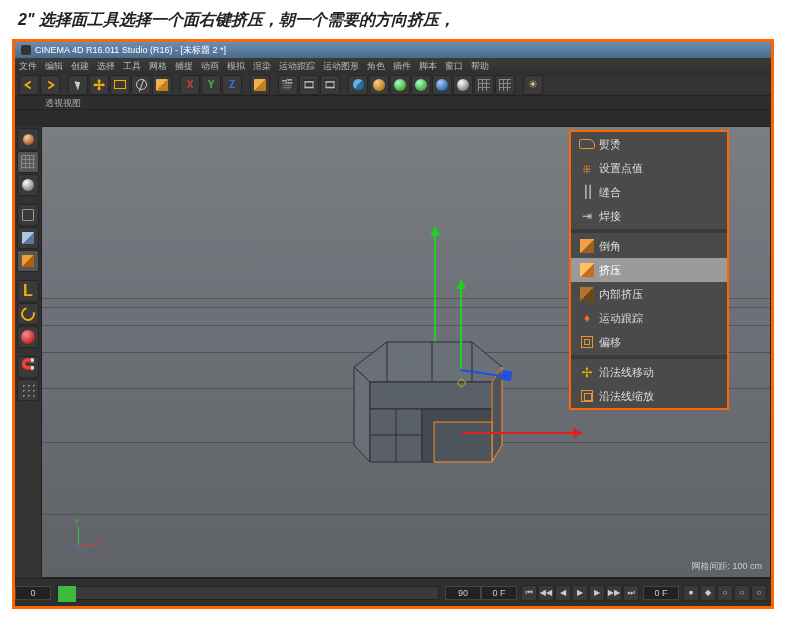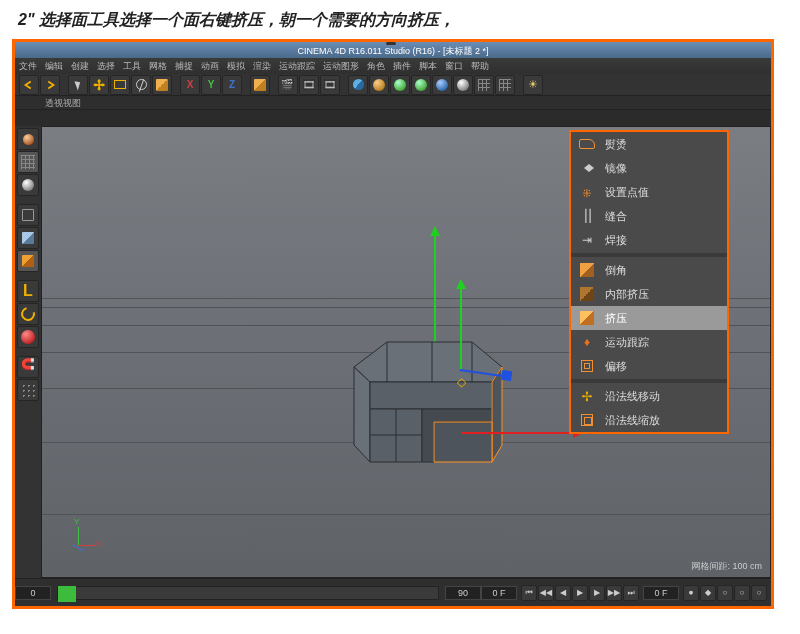--- a/index.html
+++ b/index.html
@@ -1,19 +1,19 @@
 <!DOCTYPE html>
 <html><head>
 <meta charset="utf-8">
 <style>
   * { box-sizing: border-box; margin: 0; padding: 0; }
   body { font-family: "Microsoft YaHei", sans-serif; background: #fff; width: 800px; }
   .caption { font-style: italic; font-weight: bold; font-size: 16px; padding: 10px 18px 8px; color: #222; }
   .frame { border: 3px solid #ff6600; margin: 0 12px; width: 762px; height: 570px; position: relative; background: #2b2b2b; overflow: hidden; }
-  .titlebar { height: 16px; background: linear-gradient(#6b8db5,#4a6a8a); display:flex; align-items:center; padding:0 6px; font-size:9px; color:#fff;flex-direction:column; }
+  .titlebar { height: 16px; background: linear-gradient(#6b8db5,#4a6a8a); display:flex; align-items:center; padding:0 6px; font-size:9px; color:#fff; }
   .titlebar .c4d-icon { width:10px; height:10px; background:#333; margin-right:4px; border-radius:2px; }
   .menubar { height:16px; background: linear-gradient(#3a3a3a,#2f2f2f); display:flex; align-items:center; padding:0 4px; font-size:9px; color:#bbb; gap:8px; }
   .menubar span { cursor:default; }
   .toolbar1 { height:22px; background:#333; display:flex; align-items:center; padding:0 4px; gap:1px; border-bottom:1px solid #222; }
   .toolbar1 .sep { width:6px; }
   .tbtn { width:20px; height:20px; background:#3a3a3a; border:1px solid #252525; border-radius:2px; display:flex; align-items:center; justify-content:center; font-size:10px; color:#ccc; position:relative; }
   .tbtn svg { width:14px; height:14px; }
   .undo svg, .redo svg { stroke:#f0b000; fill:none; stroke-width:2; }
   .cursor-ico { width:0; height:0; border-left:5px solid #ccc; border-top:3px solid transparent; border-bottom:7px solid transparent; transform:rotate(-20deg); }
   .plus-ico { color:#f0b000; font-weight:bold; font-size:14px; }
@@ -79,21 +79,21 @@
   .pivot { position:absolute; left:415px; top:245px; width:10px;height:10px; }
   .pivot::before{content:"◇"; color:#f0b000; font-size:12px;}
   .vp-gizmo { position:absolute; left:18px; bottom:16px; width:40px; height:40px; }
   .vp-gizmo .gx{position:absolute;left:18px;top:24px;width:18px;height:1px;background:#d04040;}
   .vp-gizmo .gy{position:absolute;left:18px;top:6px;width:1px;height:18px;background:#40c040;}
   .vp-gizmo .gz{position:absolute;left:12px;top:26px;width:12px;height:1px;background:#4070d0;transform:rotate(30deg);}
   .vp-gizmo .lx{position:absolute;left:36px;top:18px;font-size:8px;color:#d04040;}
   .vp-gizmo .ly{position:absolute;left:14px;top:-4px;font-size:8px;color:#40c040;}
   .vp-status{ position:absolute; right:8px; bottom:4px; font-size:9px; color:#ccc; }
   .context { position:absolute; left:554px; top:88px; width:160px; background:#4a4a4a; border:2px solid #ff6600; font-size:11px; color:#ddd; }
-  .context .row { display:flex; align-items:center; height:24px; padding:0 8px; gap:10px; }
+  .context .row { display:flex; align-items:center; height:24px; padding:0 8px; gap:4px; }
   .context .row.sel{ background:#9a9a9a; color:#fff;}
   .context .sep-row{ height:4px; background:#3a3a3a; margin:1px 0;}
   .ci { width:16px; height:16px; display:flex; align-items:center; justify-content:center; font-size:12px;}
   .ci-iron::before{content:"";display:block;width:14px;height:8px;border:1px solid #f09030;border-radius:2px 6px 2px 2px;}
   .ci-knife::before{content:"";display:block;width:2px;height:14px;background:#f09030;transform:rotate(25deg);}
   .ci-magnet::before{content:"";display:block;width:12px;height:10px;border:2px solid #f09030;border-bottom:none;border-radius:6px 6px 0 0;}
   .ci-mirror{width:14px;display:flex;justify-content:space-between;}
   .ci-mirror::before,.ci-mirror::after{content:"";border:4px solid transparent;}
   .ci-mirror::before{border-right:5px solid #ccc;}
   .ci-mirror::after{border-left:5px solid #ccc;}
@@ -326,55 +326,49 @@
   </div>
 
   <div class="context">
     <div class="row">
         <span class="ci">
           <span class="ci-iron"></span>
         </span>
         <span>熨烫</span>
       </div>
     <div class="row">
-        <span class="ci">
-          <span class="ci-mirror"></span>
-        </span>
-        <span>镜像</span>
-      </div>
-    <div class="row">
         <span class="ci ci-setpt">⁜</span>
         <span>设置点值</span>
       </div>
     <div class="row">
         <span class="ci ci-stitch">⎮⎮</span>
         <span>缝合</span>
       </div>
     <div class="row">
         <span class="ci ci-weld">⇥</span>
         <span>焊接</span>
       </div>
     <div class="sep-row"></div>
     <div class="row">
         <span class="ci">
           <span class="ci-cube"></span>
         </span>
         <span>倒角</span>
       </div>
+    <div class="row sel">
+        <span class="ci">
+          <span class="ci-cube hl"></span>
+        </span>
+        <span>挤压</span>
+      </div>
     <div class="row">
         <span class="ci">
           <span class="ci-cube dk"></span>
         </span>
         <span>内部挤压</span>
-      </div>
-    <div class="row sel">
-        <span class="ci">
-          <span class="ci-cube hl"></span>
-        </span>
-        <span>挤压</span>
       </div>
     <div class="row">
         <span class="ci ci-flame">♦</span>
         <span>运动跟踪</span>
       </div>
     <div class="row">
         <span class="ci">
           <span class="ci-offset"></span>
         </span>
         <span>偏移</span>

